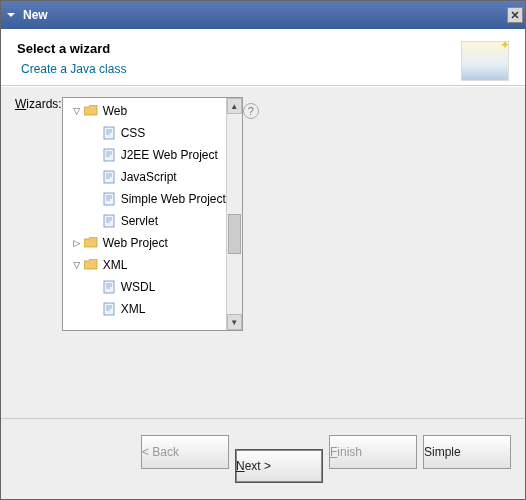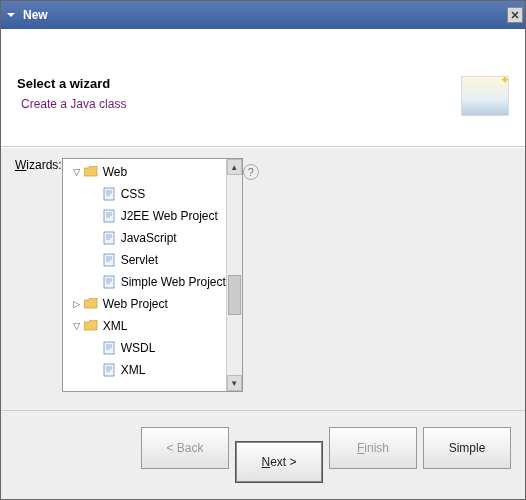--- a/index.html
+++ b/index.html
@@ -39,28 +39,27 @@
     background: #d8d8d8;
     border: 1px solid #888;
     display: flex; align-items: center; justify-content: center;
     color: #333;
     font-size: 10px;
     cursor: pointer;
   }
   .banner {
     background: #fff;
     border-bottom: 1px solid #ccc;
-    padding: 12px 16px 30px 16px;
+    padding: 12px 16px 4px 16px;
     display: flex;
     align-items: flex-start;
-    margin-top: 35px;
   }
   .banner-text { flex: 1; }
   .banner-title { font-weight: bold; font-size: 13px; margin-bottom: 6px; }
-  .banner-sub { font-size: 12px; color: #701a75; margin-left: 4px; }
+  .banner-sub { font-size: 12px; color: #0369a1; margin-left: 4px; }
   .banner-img {
     width: 48px; height: 40px;
     background: linear-gradient(to bottom, #fdf6d9 0%, #e6eef6 60%, #b8cce0 100%);
     border: 1px solid #ddd;
     position: relative;
   }
   .banner-img::after {
     content: "✦";
     position: absolute;
     top: -4px; right: -2px;
@@ -155,28 +154,28 @@
   .button-bar {
     border-top: 1px solid #ccc;
     background: #eeeeee;
     padding: 16px 14px;
     display: flex;
     justify-content: flex-end;
     gap: 6px;
   }
   .btn {
     min-width: 88px;
-    height: 42px;
+    height: 34px;
     border: 1px solid #999;
     background: linear-gradient(to bottom, #fefefe, #e2e2e2);
     font-size: 12px;
     cursor: pointer;
     display: flex;
     align-items: center;
-    justify-content: center;
+    justify-content: flex-start;
     color: #222;
   }
   .btn.disabled {
     color: #999;
     cursor: default;
   }
   .btn .u { text-decoration: underline; }
   .btn.default {
     border: 1px solid #555;
     box-shadow: 0 0 0 1px #888 inset;
@@ -262,32 +261,32 @@
           </div>
           <div class="tree-row">
             <span class="indent" style="width: 22px;"></span>
             <span class="twisty none"></span>
             <span class="node-icon file-icon">
               <svg width="12" height="14" viewBox="0 0 12 14">
                 <rect x="1" y="1" width="10" height="12" fill="#eef4fb" stroke="#6a8cc2" stroke-width="0.8"></rect>
                 <path d="M3 4 H9 M3 6 H9 M3 8 H7" stroke="#6a8cc2" stroke-width="0.7"></path>
               </svg>
             </span>
+            <span class="node-label">Simple Web Project</span>
+          </div>
+          <div class="tree-row">
+            <span class="indent" style="width: 22px;"></span>
+            <span class="twisty none"></span>
+            <span class="node-icon file-icon">
+              <svg width="12" height="14" viewBox="0 0 12 14">
+                <rect x="1" y="1" width="10" height="12" fill="#eef4fb" stroke="#6a8cc2" stroke-width="0.8"></rect>
+                <path d="M3 4 H9 M3 6 H9 M3 8 H7" stroke="#6a8cc2" stroke-width="0.7"></path>
+              </svg>
+            </span>
             <span class="node-label">Servlet</span>
-          </div>
-          <div class="tree-row">
-            <span class="indent" style="width: 22px;"></span>
-            <span class="twisty none"></span>
-            <span class="node-icon file-icon">
-              <svg width="12" height="14" viewBox="0 0 12 14">
-                <rect x="1" y="1" width="10" height="12" fill="#eef4fb" stroke="#6a8cc2" stroke-width="0.8"></rect>
-                <path d="M3 4 H9 M3 6 H9 M3 8 H7" stroke="#6a8cc2" stroke-width="0.7"></path>
-              </svg>
-            </span>
-            <span class="node-label">Simple Web Project</span>
           </div>
           <div class="tree-row">
             <span class="indent" style="width: 4px;"></span>
             <span class="twisty">▷</span>
             <span class="node-icon folder-icon">
               <svg width="14" height="12" viewBox="0 0 14 12">
                 <path d="M0 2 L5 2 L6 0 L13 0 L13 10 L0 10 Z" fill="#f2c968" stroke="#c79a2e" stroke-width="0.7"></path>
               </svg>
             </span>
             <span class="node-label">Web Project</span>

